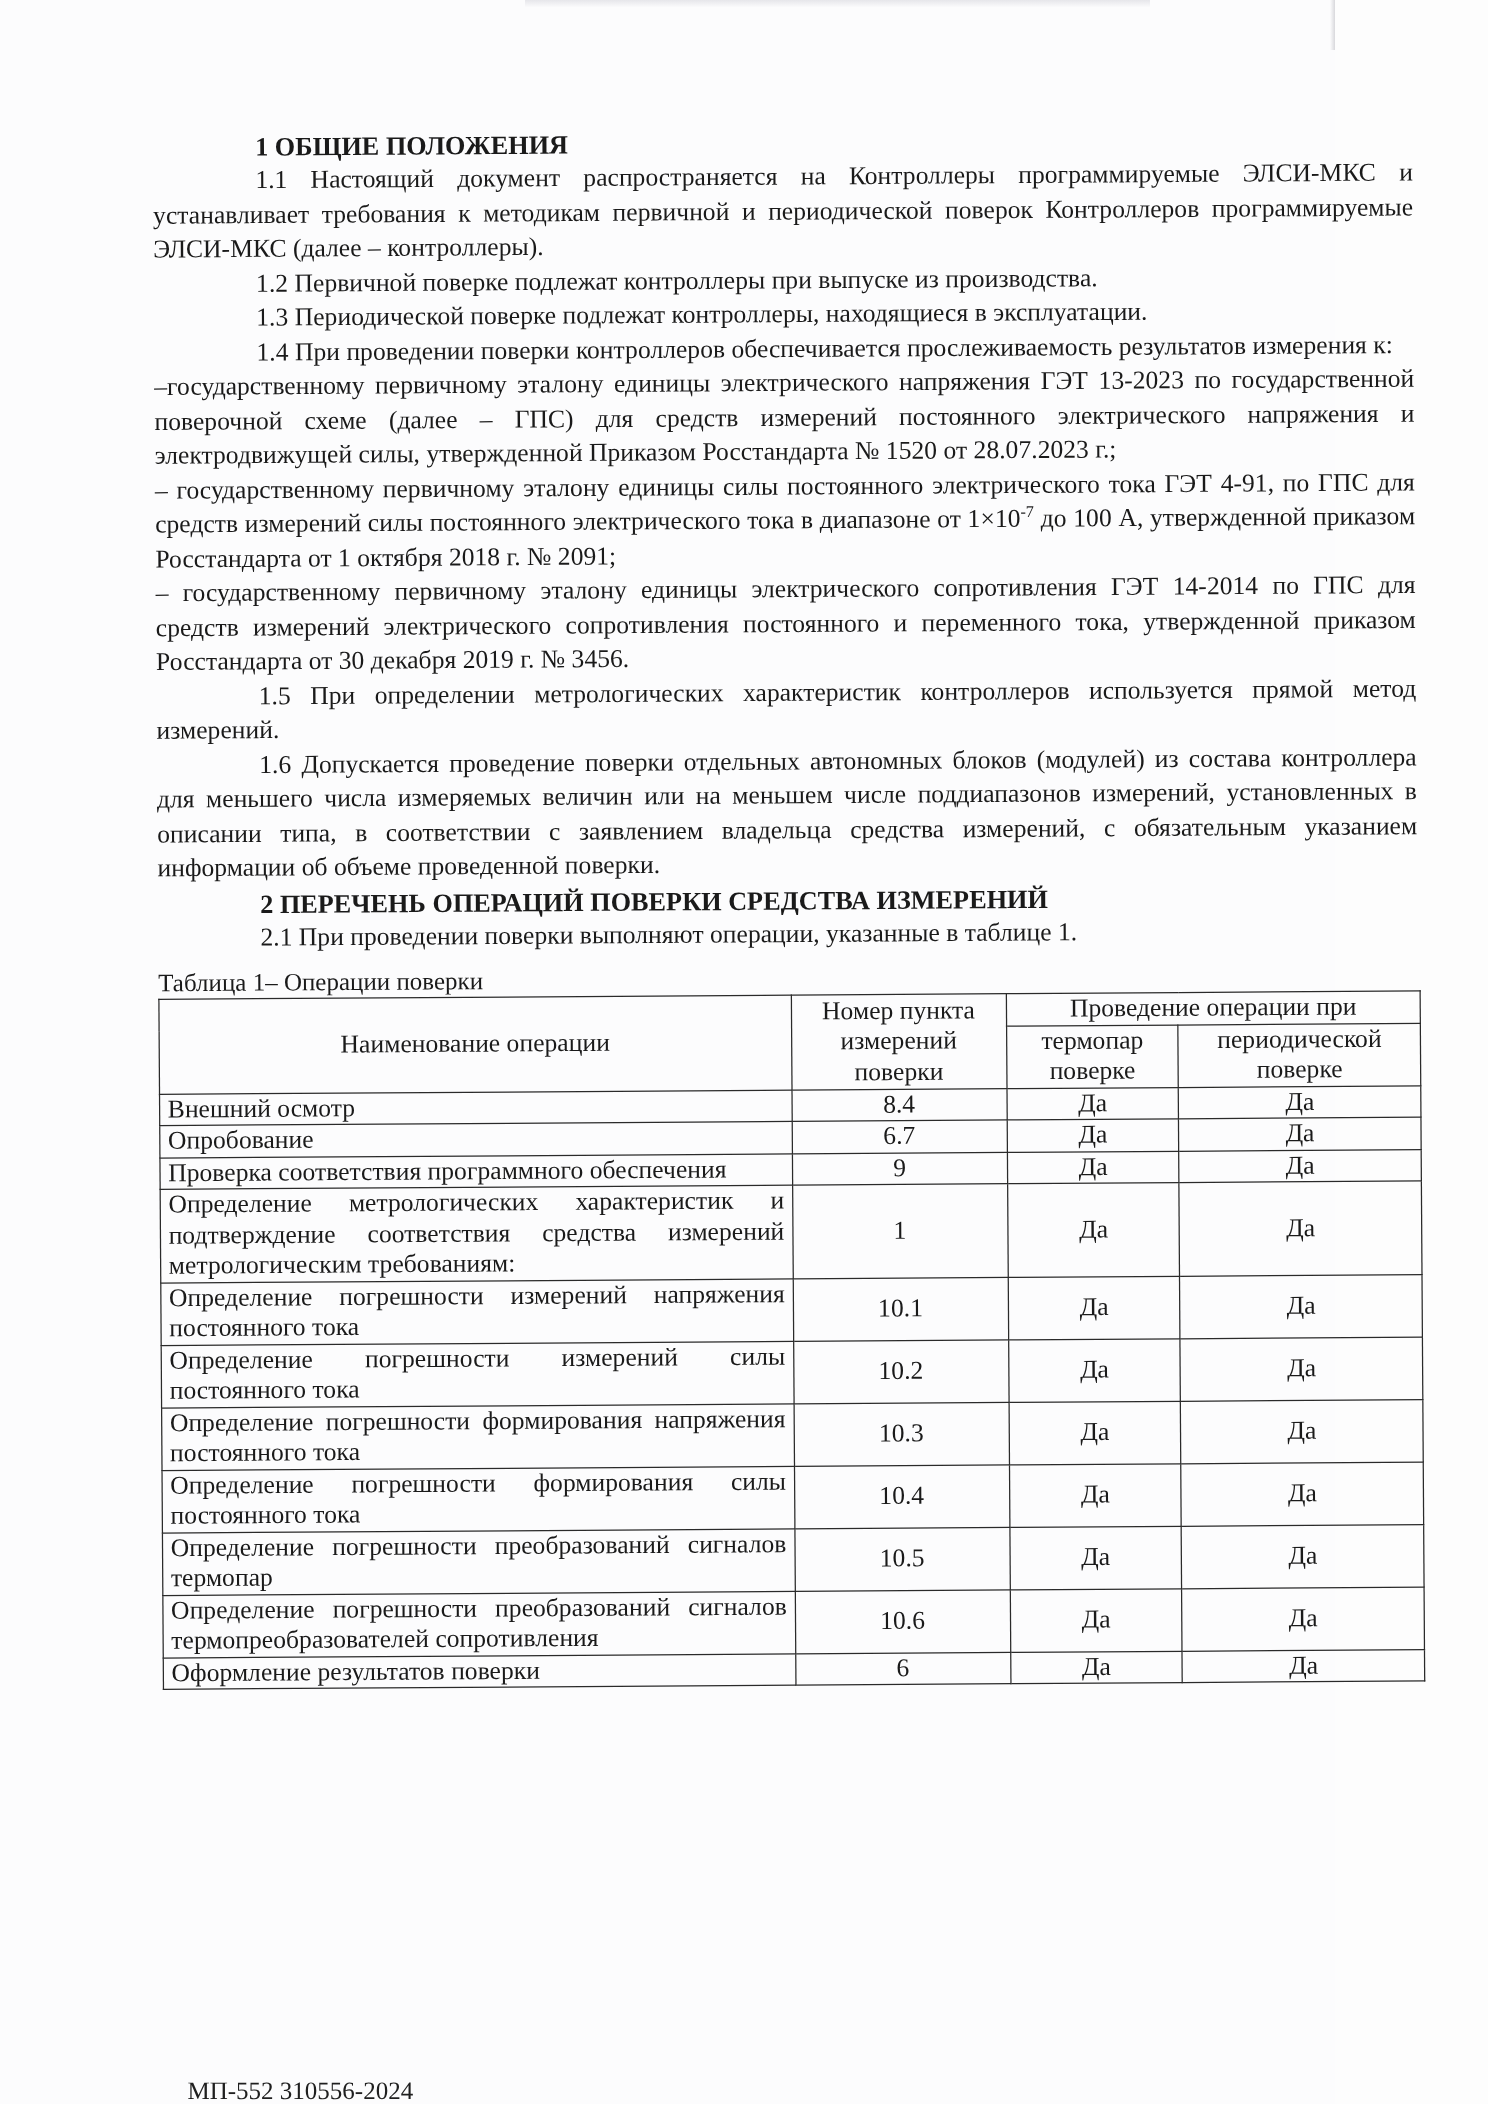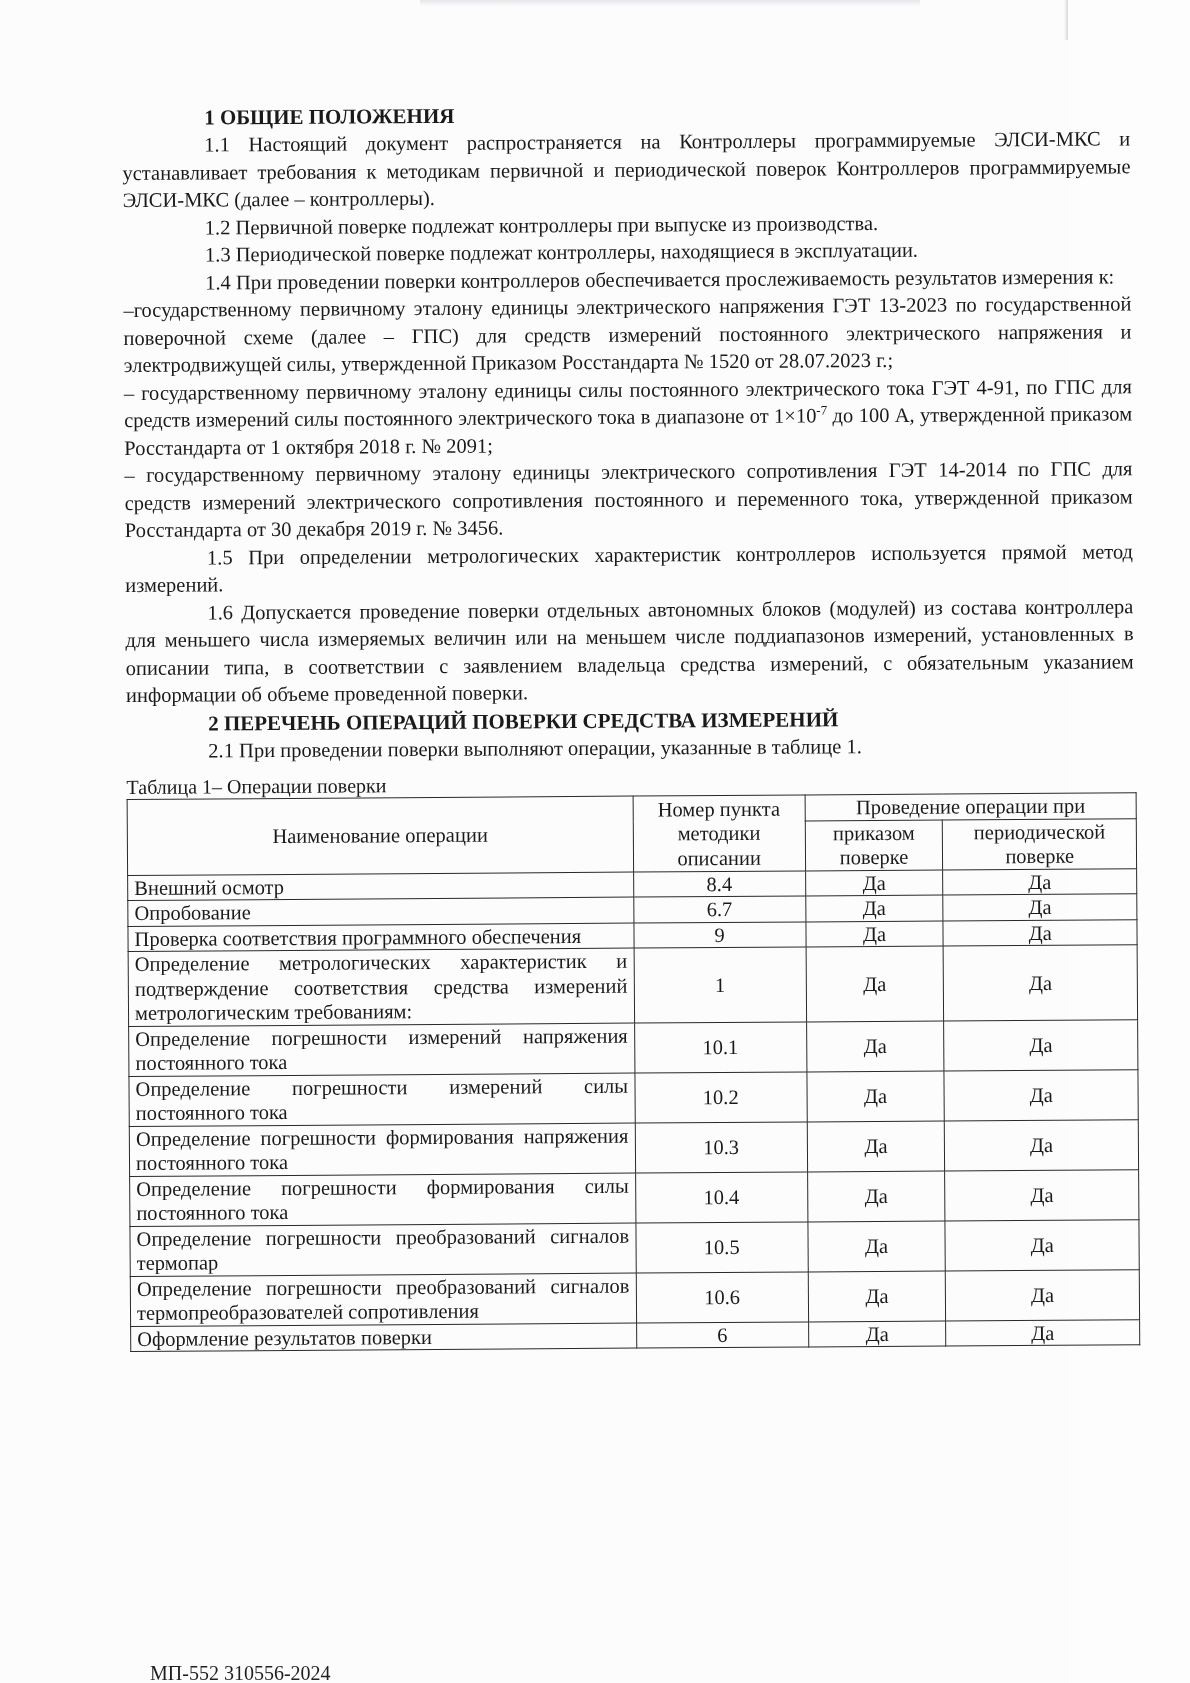--- a/index.html
+++ b/index.html
@@ -138,25 +138,25 @@
     <table class="ops">
       <colgroup>
         <col class="col-name">
           <col class="col-num">
           <col class="col-prim">
           <col class="col-per">
       </colgroup>
       <thead>
         <tr>
           <th rowspan="2">Наименование операции</th>
-          <th rowspan="2">Номер пункта методики описании</th>
+          <th rowspan="2">Номер пункта измерений поверки</th>
           <th colspan="2">Проведение операции при</th>
         </tr>
         <tr>
-          <th>приказом поверке</th>
+          <th>термопар поверке</th>
           <th>периодической поверке</th>
         </tr>
       </thead>
       <tbody id="ops-body">
           <tr>
             <td class="name">Внешний осмотр</td>
             <td class="num">8.4</td>
             <td class="prim">Да</td>
             <td class="per">Да</td>
           </tr>

